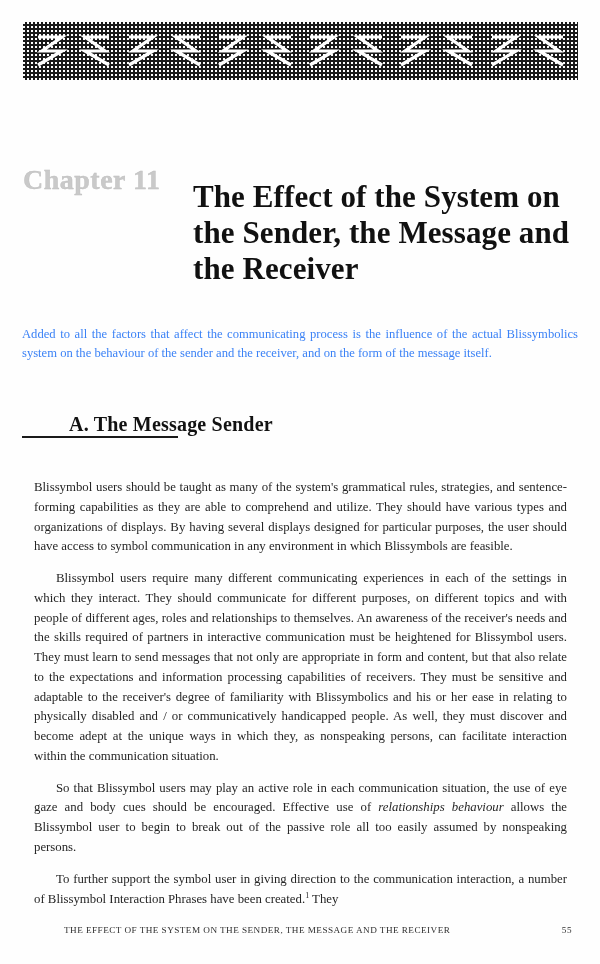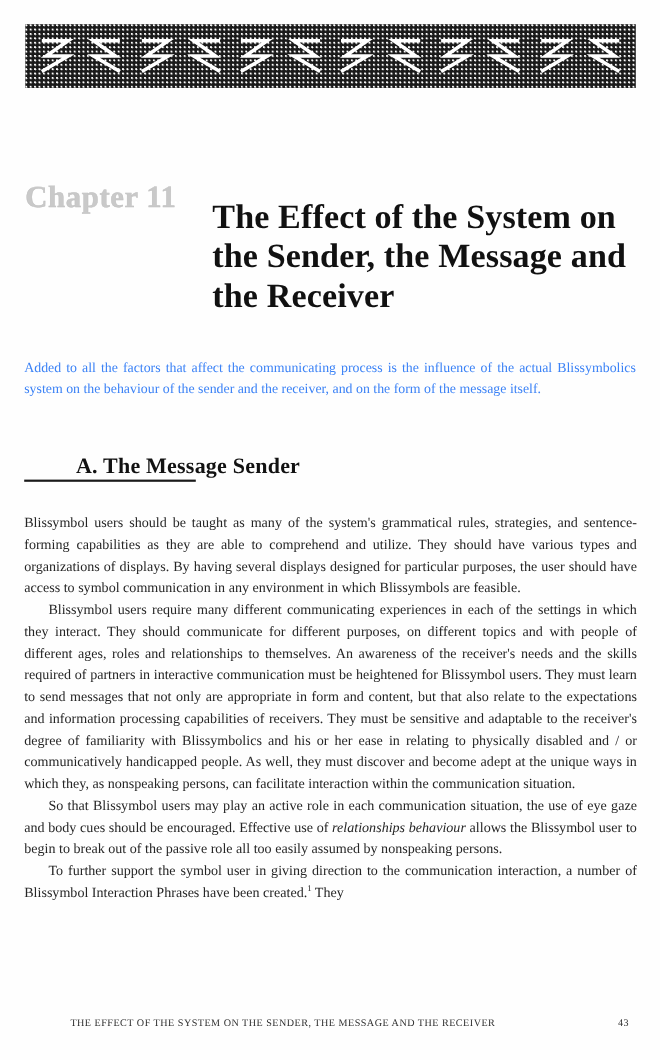--- a/index.html
+++ b/index.html
@@ -116,21 +116,21 @@
     position: absolute;
     left: 22px;
     top: 466px;
     width: 557px;
     font-size: 12.8px;
     line-height: 1.545;
     text-align: justify;
     color: #252525;
   }
   .body-copy p {
-    margin: 0;
+    margin: 12px;
     text-indent: 0;
   }
   .body-copy p + p { text-indent: 22px; }
   .ital { font-style: italic; }
   sup.fn {
     font-size: 8px;
     vertical-align: super;
     line-height: 0;
   }
 
@@ -262,16 +262,16 @@
 
   <div class="body-copy">
     <p>Blissymbol users should be taught as many of the system's grammatical rules, strategies, and sentence-forming capabilities as they are able to comprehend and utilize. They should have various types and organizations of displays. By having several displays designed for particular purposes, the user should have access to symbol communication in any environment in which Blissymbols are feasible.</p>
     <p>Blissymbol users require many different communicating experiences in each of the settings in which they interact. They should communicate for different purposes, on different topics and with people of different ages, roles and relationships to themselves. An awareness of the receiver's needs and the skills required of partners in interactive communication must be heightened for Blissymbol users. They must learn to send messages that not only are appropriate in form and content, but that also relate to the expectations and information processing capabilities of receivers. They must be sensitive and adaptable to the receiver's degree of familiarity with Blissymbolics and his or her ease in relating to physically disabled and / or communicatively handicapped people. As well, they must discover and become adept at the unique ways in which they, as nonspeaking persons, can facilitate interaction within the communication situation.</p>
     <p><span>So that Blissymbol users may play an active role in each communication situation, the use of eye gaze and body cues should be encouraged. Effective use of </span><span class="ital">relationships behaviour</span><span> allows the Blissymbol user to begin to break out of the passive role all too easily assumed by nonspeaking persons.</span></p>
     <p><span>To further support the symbol user in giving direction to the communication interaction, a number of Blissymbol Interaction Phrases have been created.</span><sup class="fn">1</sup><span> They</span></p>
   </div>
 
   <div class="footer">
     <span class="footer-title">The Effect of the System on the Sender, the Message and the Receiver</span>
-    <span class="footer-page">43</span>
+    <span class="footer-page">55</span>
   </div>
 
 </div>
 
 </body></html>

